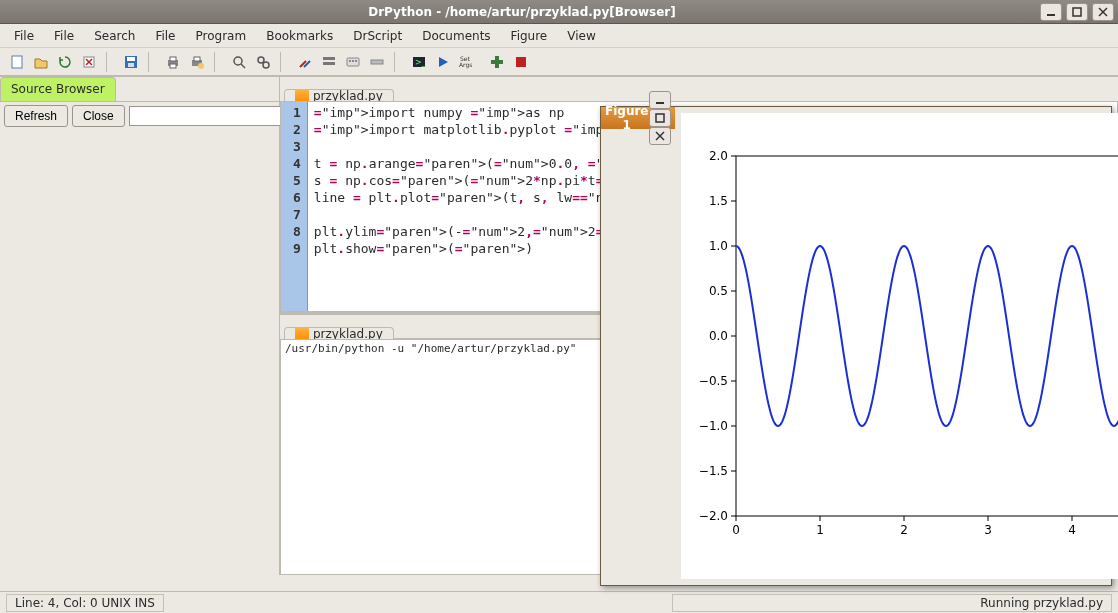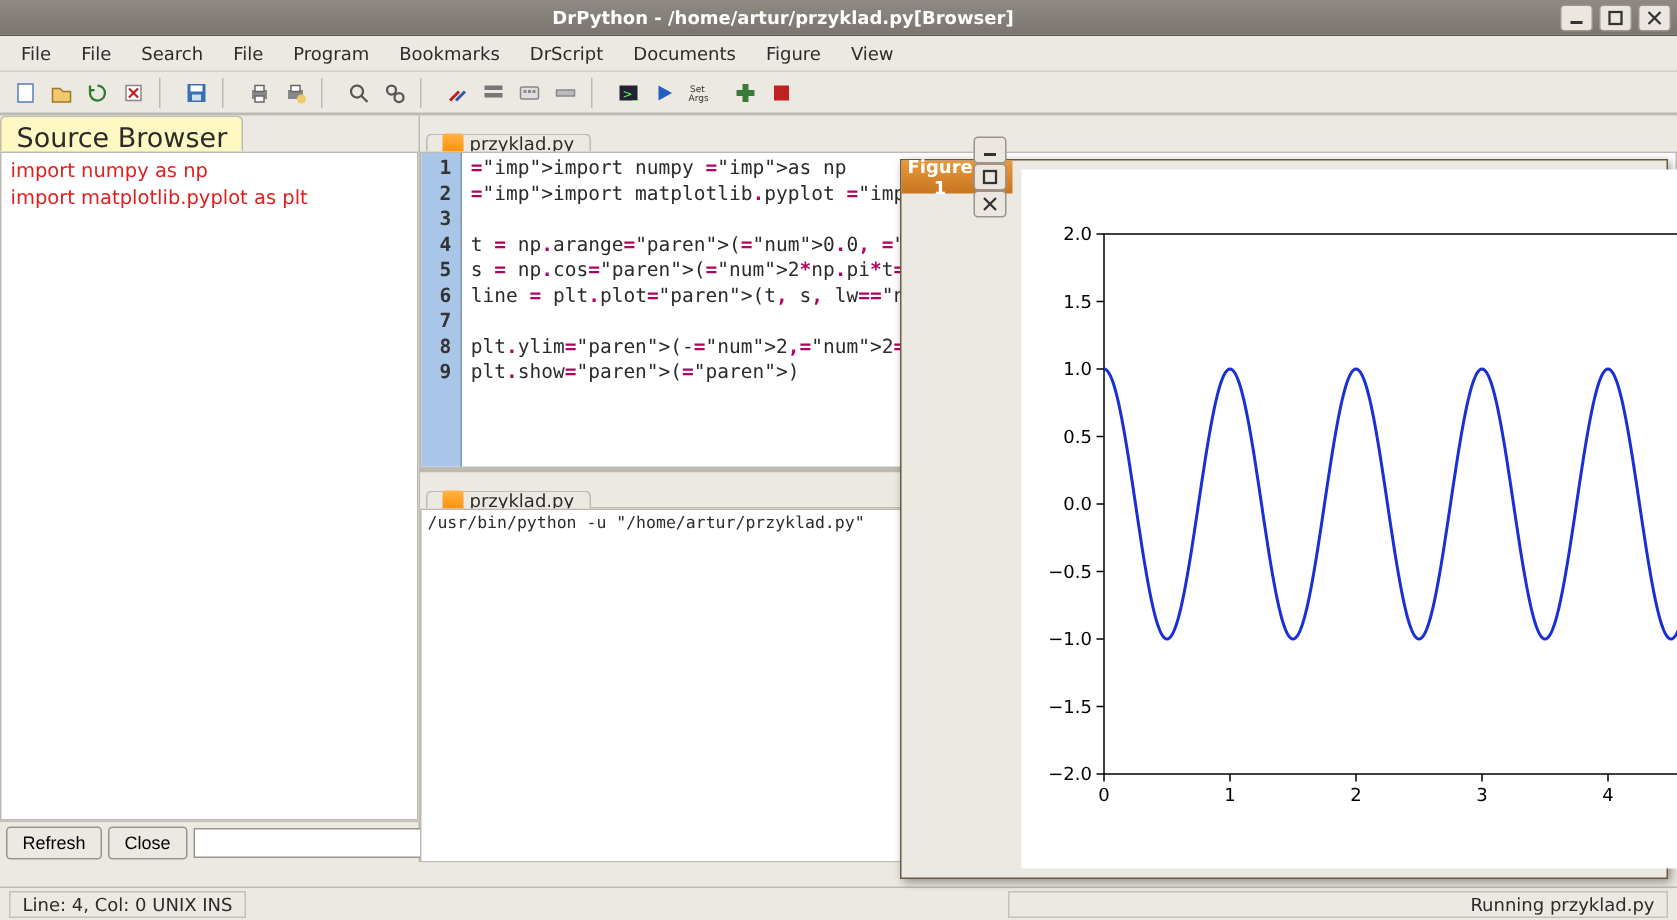--- a/index.html
+++ b/index.html
@@ -20,21 +20,21 @@
 .toolbar { height: 28px; background: #ece9e2; display: flex; align-items: center; padding: 0 6px; border-bottom: 1px solid #bfbab1; gap: 2px; }
 .tbtn { width: 22px; height: 22px; border: 1px solid transparent; display: flex; align-items: center; justify-content: center; cursor: pointer; border-radius: 2px; }
 .tsep { width: 8px; height: 20px; border-left: 1px solid #bfbab1; margin: 0 4px; }
 
 
 .main { flex: 1; display: flex; border-top: 1px solid #bfbab1; overflow: hidden; }
 
 
 .leftpanel { width: 280px; display: flex; flex-direction: column; border-right: 1px solid #bfbab1; background: #ece9e2; }
 .lefttabs { height: 24px; display: flex; }
-.lefttab { padding: 4px 10px; background: #fef9c3; border: 1px solid #bfbab1; border-bottom: none; border-top-left-radius: 4px; border-top-right-radius: 4px; font-size: 18px; }
+.lefttab { padding: 4px 10px; background: #bef264; border: 1px solid #bfbab1; border-bottom: none; border-top-left-radius: 4px; border-top-right-radius: 4px; font-size: 12px; }
 .leftcontent { flex: 1; background: #fff; border: 1px solid #bfbab1; padding: 4px 6px; font-size: 13px; color: #e02020; line-height: 18px; overflow: auto; }
 .leftbottom { height: 28px; display: flex; align-items: center; gap: 4px; padding: 2px 4px; border-top: 1px solid #bfbab1; }
 .lbtn { padding: 3px 10px; background: #ece9e2; border: 1px solid #9a948c; border-radius: 3px; cursor: pointer; font-size: 12px; }
 .linput { flex: 1; height: 20px; border: 1px solid #9a948c; background: #fff; padding: 0 4px; }
 
 
 .rightpanel { flex: 1; display: flex; flex-direction: column; }
 
 
 .editorarea { height: 238px; display: flex; flex-direction: column; border-bottom: 3px solid #bfbab1; }
@@ -220,24 +220,20 @@
         <rect x="3" y="3" width="10" height="10" fill="#c02020"></rect>
       </svg>
     </div>
 </div>
 
 <div class="main">
 
   <div class="leftpanel">
     <div class="lefttabs">
       <div class="lefttab">Source Browser</div>
-    </div>
-    <div class="leftcontent">
-      <div>import numpy as np</div>
-      <div>import matplotlib.pyplot as plt</div>
     </div>
     <div class="leftbottom">
       <button class="lbtn">Refresh</button>
       <button class="lbtn">Close</button>
       <input class="linput" style="">
     </div>
   </div>
 
   <div class="rightpanel">
     <div class="editorarea">

